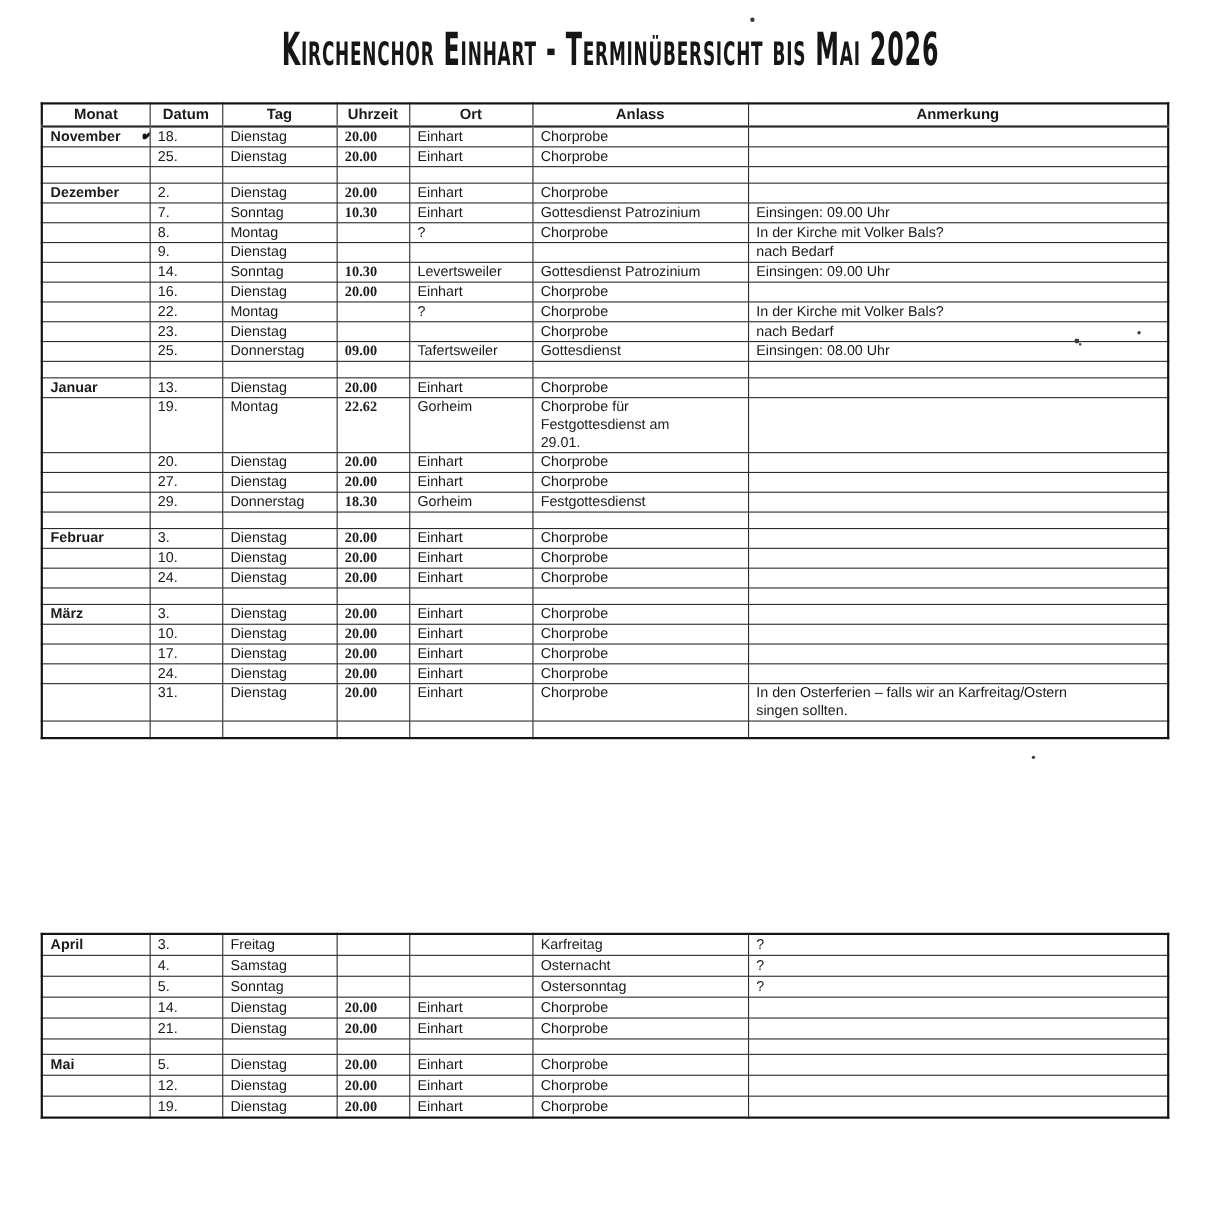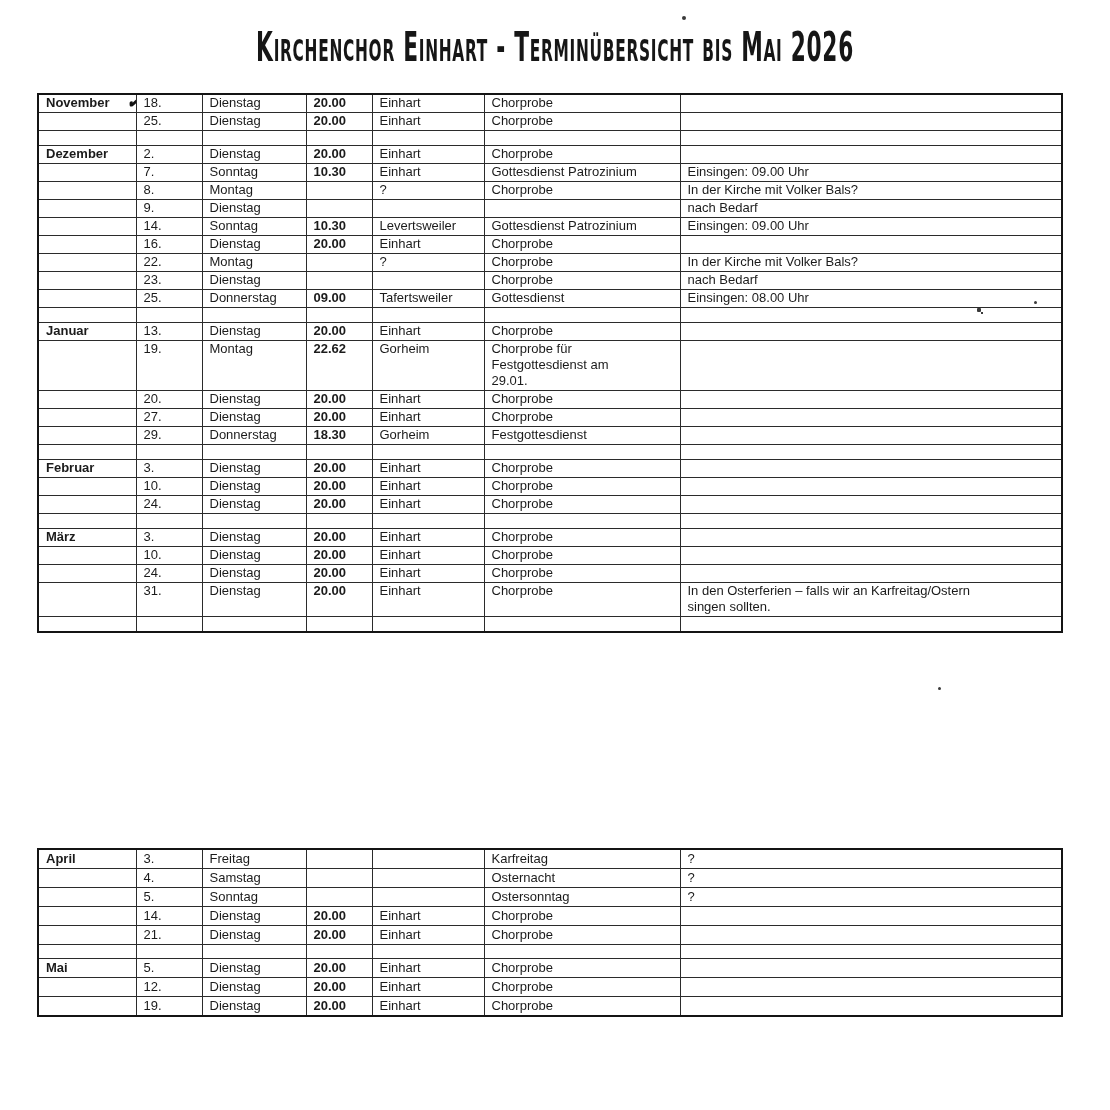--- a/index.html
+++ b/index.html
@@ -30,21 +30,21 @@
     white-space:pre-line; text-align:left;
   }
   .tbl th {
     font-weight:bold; text-align:center; padding:1px 2px 2px 2px;
     border-bottom-width:2px; font-size:13.5px;
   }
   #tbl1 td { height:17px; line-height:17px; }
   tr.spacer td { height:13px; }
   #tbl1 tr.spacer td { height:12px; }
   td.c0 { font-weight:bold; position:relative;margin-left:34px; }
-  td.c3 { font-weight:bold; }
+  td.c3 { font-weight:bold;font-family:Liberation Serif, serif; }
   
   .check {
     position:absolute; right:-6px; top:0px; font-weight:bold; font-size:16px;
     color:#111; transform:rotate(6deg) skewX(-10deg); line-height:16px;
   }
   
   .artifact { position:absolute; background:#3a3a3a; border-radius:50%; }
   #spk1 { left:682px; top:16px;  width:4px; height:4px; }
   #spk2 { left:977px; top:308px; width:4px; height:4px; box-shadow:3px 3px 0 -1px #3a3a3a; border-radius:1px; }
   #spk3 { left:1034px; top:301px; width:3px; height:3px; }
@@ -61,20 +61,29 @@
   <colgroup>
     <col style="width:98px">
       <col style="width:66px">
       <col style="width:104px">
     <col style="width:66px">
       <col style="width:112px">
       <col style="width:196px">
     <col style="width:382px">
   </colgroup>
   <tbody>
+      <tr class="header">
+        <th class="c0"><span>Monat</span></th>
+        <th class="c1"><span>Datum</span></th>
+        <th class="c2"><span>Tag</span></th>
+        <th class="c3"><span>Uhrzeit</span></th>
+        <th class="c4"><span>Ort</span></th>
+        <th class="c5"><span>Anlass</span></th>
+        <th class="c6"><span>Anmerkung</span></th>
+      </tr>
       <tr class="data">
         <td class="c0"><span>November</span><span class="check">✔</span></td>
         <td class="c1"><span>18.</span></td>
         <td class="c2"><span>Dienstag</span></td>
         <td class="c3"><span>20.00</span></td>
         <td class="c4"><span>Einhart</span></td>
         <td class="c5"><span>Chorprobe</span></td>
         <td class="c6"></td>
       </tr>
       <tr class="data">
@@ -282,20 +291,29 @@
         <td class="c1"><span>3.</span></td>
         <td class="c2"><span>Dienstag</span></td>
         <td class="c3"><span>20.00</span></td>
         <td class="c4"><span>Einhart</span></td>
         <td class="c5"><span>Chorprobe</span></td>
         <td class="c6"></td>
       </tr>
       <tr class="data">
         <td class="c0"></td>
         <td class="c1"><span>10.</span></td>
+        <td class="c2"><span>Dienstag</span></td>
+        <td class="c3"><span>20.00</span></td>
+        <td class="c4"><span>Einhart</span></td>
+        <td class="c5"><span>Chorprobe</span></td>
+        <td class="c6"></td>
+      </tr>
+      <tr class="data">
+        <td class="c0"></td>
+        <td class="c1"><span>17.</span></td>
         <td class="c2"><span>Dienstag</span></td>
         <td class="c3"><span>20.00</span></td>
         <td class="c4"><span>Einhart</span></td>
         <td class="c5"><span>Chorprobe</span></td>
         <td class="c6"></td>
       </tr>
       <tr class="data">
         <td class="c0"></td>
         <td class="c1"><span>24.</span></td>
         <td class="c2"><span>Dienstag</span></td>

